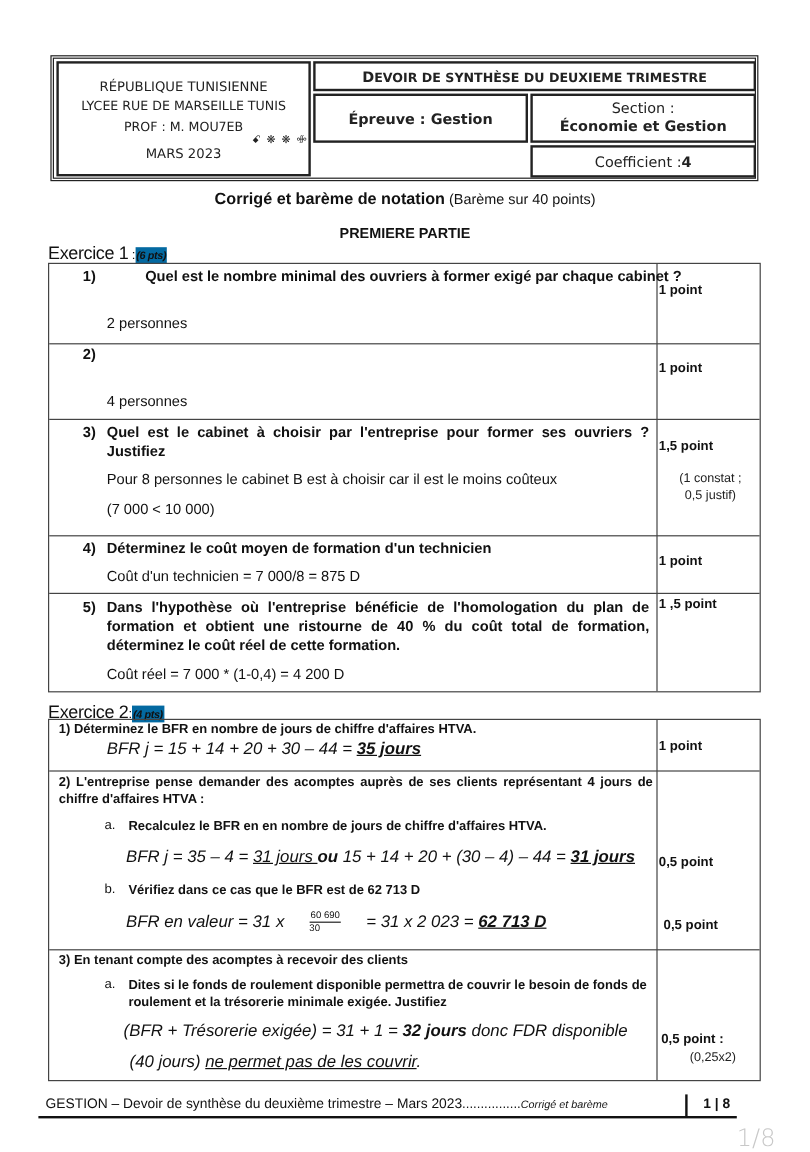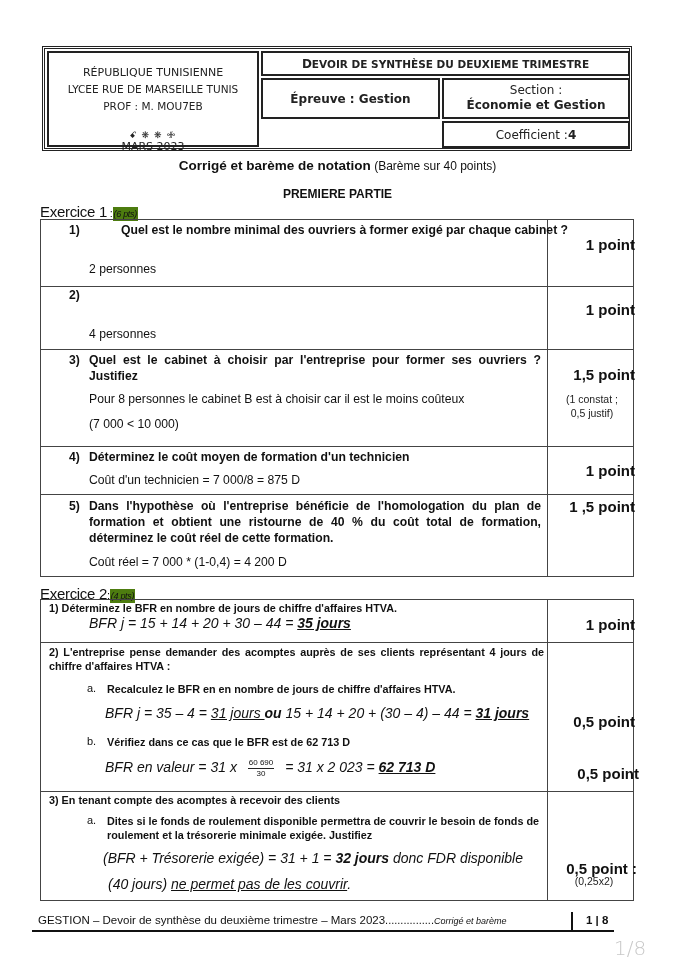--- a/index.html
+++ b/index.html
@@ -13,51 +13,51 @@
     position:absolute; left:42px; top:46px; width:590px; height:105px;
     border:3px double #222; box-sizing:border-box;
   }
   .hdr-cell {
     position:absolute; box-sizing:border-box; border:2px solid #222;
     font-family:"DejaVu Sans", sans-serif; text-align:center; color:#222;
   }
   .hdr-left { left:2px; top:2px; width:212px; height:96px; font-size:10.5px; line-height:1.0; }
   .hdr-left div { margin-top:6px; }
   .hdr-left .l1 { margin-top:14px; font-size:11px; }
-  .hdr-left .orn { font-size:9px; margin-top:20px; letter-spacing:1px; }
+  .hdr-left .orn { font-size:9px; margin-top:2px; letter-spacing:1px;text-align:right; }
   .hdr-left .date { margin-top:1px; font-size:11px; }
   .hdr-title { left:216px; top:2px; width:369px; height:25px; font-weight:bold; font-size:10.5px; line-height:22px; }
   .hdr-title .sc { font-size:12px; }
   .hdr-epreuve { left:216px; top:29px; width:179px; height:41px; font-size:12px; line-height:38px;font-weight:bold; }
   .hdr-section { left:397px; top:29px; width:188px; height:41px; font-size:12px; line-height:15px; padding-top:3px; }
   .hdr-duree { left:216px; top:72px; width:179px; height:27px; font-size:12px; line-height:24px; }
   .hdr-coef { left:397px; top:72px; width:188px; height:27px; font-size:12px; line-height:24px; }
   .clock { display:inline-block; width:12px; height:12px; border:2px solid #222; border-radius:50%; position:relative; vertical-align:-3px; margin-right:2px; box-sizing:border-box;}
   .clock:after { content:""; position:absolute; left:3px; top:0px; width:2px; height:5px; background:#222; }
 
   .subtitle { position:absolute; left:0; width:675px; top:158px; text-align:center; font-size:13.5px; }
   .subtitle b { font-weight:bold; }
   .subtitle .sm { font-size:12px; }
   .partie { position:absolute; left:0; width:675px; top:187px; text-align:center; font-size:12px; font-weight:bold; }
 
   .ex-title { position:absolute; left:40px; font-size:15px; font-weight:normal; letter-spacing:-0.3px; }
-  .ex-title .pts { background:#4d7c0f; font-size:9px; font-style:italic; font-weight:normal; padding:2px 1px; }
+  .ex-title .pts { background:#0369a1; font-size:9px; font-style:italic; font-weight:bold; padding:2px 1px; }
 
   
   .tbl { position:absolute; border:1.3px solid #444; box-sizing:border-box; }
   .row { position:absolute; left:0; right:0; border-bottom:1.3px solid #444; box-sizing:border-box; }
   .row:last-child { border-bottom:none; }
   .colline { position:absolute; top:0; bottom:0; width:0; border-left:1.3px solid #444; }
   .q { position:absolute; font-weight:bold; font-size:12.2px; line-height:16px; text-align:justify; }
   .ans { position:absolute; font-size:12.2px; }
-  .pt { position:absolute; font-weight:bold; font-size:15px; text-align:right; width:86px; }
+  .pt { position:absolute; font-weight:bold; font-size:11px; text-align:left; width:86px; }
   .ptsm { position:absolute; font-size:10.5px; text-align:center; width:86px; line-height:15px; color:#222; }
   .formula { position:absolute; font-style:italic; font-size:14px; white-space:nowrap; }
   .formula u { text-decoration:underline; }
-  .frac { display:inline-block; vertical-align:middle; text-align:center; font-size:8px; font-style:normal; line-height:10px; margin:0 7px; }
+  .frac { display:inline-block; vertical-align:middle; font-size:8px; font-style:normal; line-height:10px; margin:0 17px; }
   .frac .n { border-bottom:1px solid #222; display:block; padding:0 1px; }
   .q2 { position:absolute; font-weight:bold; font-size:10.8px; line-height:14px; text-align:justify; }
 
   .footer { position:absolute; left:38px; top:914px; width:568px; font-size:11.5px; white-space:nowrap; }
   .footer .dots { font-size:11px; }
   .footer .ital { font-style:italic; font-size:9px; }
   .footer-line { position:absolute; left:32px; top:930px; width:582px; border-top:2px solid #111; }
   .footer-sep { position:absolute; left:571px; top:912px; height:18px; border-left:2px solid #111; }
   .footer-page { position:absolute; left:586px; top:914px; font-size:11.5px; font-weight:bold; }
   .viewer-page { position:absolute; left:614px; top:936px; font-size:20px; color:#c8c8c8; font-family:"DejaVu Sans", sans-serif; font-weight:200; }

